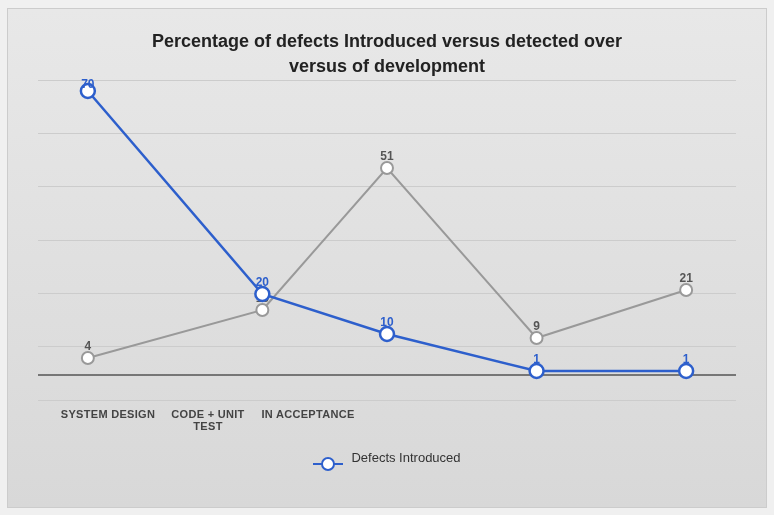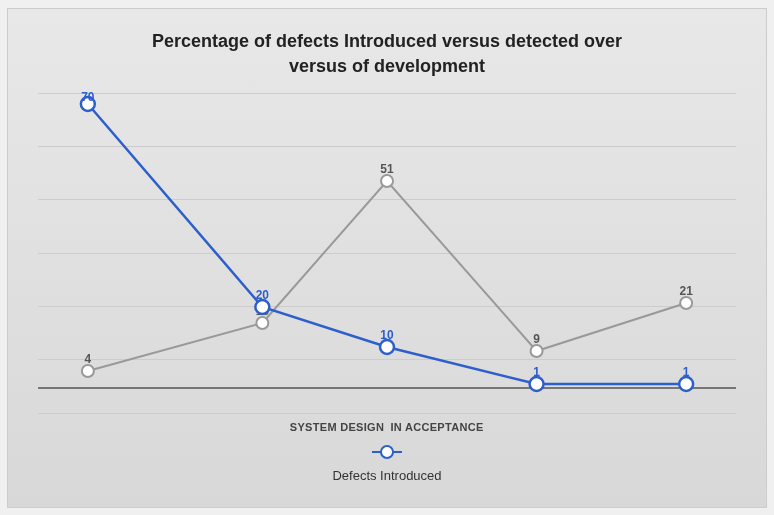--- a/index.html
+++ b/index.html
@@ -18,21 +18,21 @@
       background: linear-gradient(to bottom, #e8e8e8, #d8d8d8);
       border: 1px solid #ccc;
       position: relative;
       padding: 20px 30px 80px 30px;
     }
     .chart-title {
       text-align: center;
       font-size: 18px;
       font-weight: bold;
       color: #222;
-      margin-bottom: 14px;
+      margin-bottom: 1px;
       line-height: 1.4;
     }
     .chart-area {
       position: relative;
       width: 100%;
       height: 320px;
     }
     .grid-lines {
       position: absolute;
       top: 0; left: 0; right: 0; bottom: 0;
@@ -45,45 +45,44 @@
     }
     svg.chart-svg {
       position: absolute;
       top: 0; left: 0;
       width: 100%;
       height: 100%;
       overflow: visible;
     }
     .x-labels {
       display: flex;
-      justify-content: center;
+      justify-content: flex-start;
       margin-top: 8px;
       padding: 0 20px;
     }
     .x-label {
       font-size: 11px;
       color: #444;
       text-align: center;
       width: 100px;
       font-weight: 600;
       letter-spacing: 0.3px;
     }
     .legend {
       display: flex;
       justify-content: center;
       gap: 40px;
       margin-top: 18px;
     }
     .legend-item {
       display: flex;
-      align-items: center;
-      gap: 15px;
+      align-items: flex-end;
+      gap: 8px;
       font-size: 13px;
       color: #333;
-      flex-direction: column;
     }
     .legend-line {
       width: 30px;
       height: 2px;
       display: inline-block;
       position: relative;
     }
     .legend-line::after {
       content: '';
       width: 10px;
@@ -160,20 +159,21 @@
       <text x="50" y="8" text-anchor="middle" font-size="12" fill="#2d5fcc" font-weight="bold">70</text>
       <text x="225" y="206" text-anchor="middle" font-size="12" fill="#2d5fcc" font-weight="bold">20</text>
       <text x="350" y="246" text-anchor="middle" font-size="12" fill="#2d5fcc" font-weight="bold">10</text>
       <text x="500" y="283" text-anchor="middle" font-size="12" fill="#2d5fcc" font-weight="bold">1</text>
       <text x="650" y="283" text-anchor="middle" font-size="12" fill="#2d5fcc" font-weight="bold">1</text>
     </svg>
   </div>
 
   <div class="x-labels">
     <span class="x-label">SYSTEM DESIGN</span>
+    <span class="x-label">CODE + UNIT TEST</span>
     <span class="x-label">IN ACCEPTANCE</span>
   </div>
 
   <div class="legend">
     <div class="legend-item">
       <span class="legend-line blue"></span>
       <span>Defects Introduced</span>
     </div>
   </div>
 </div>

